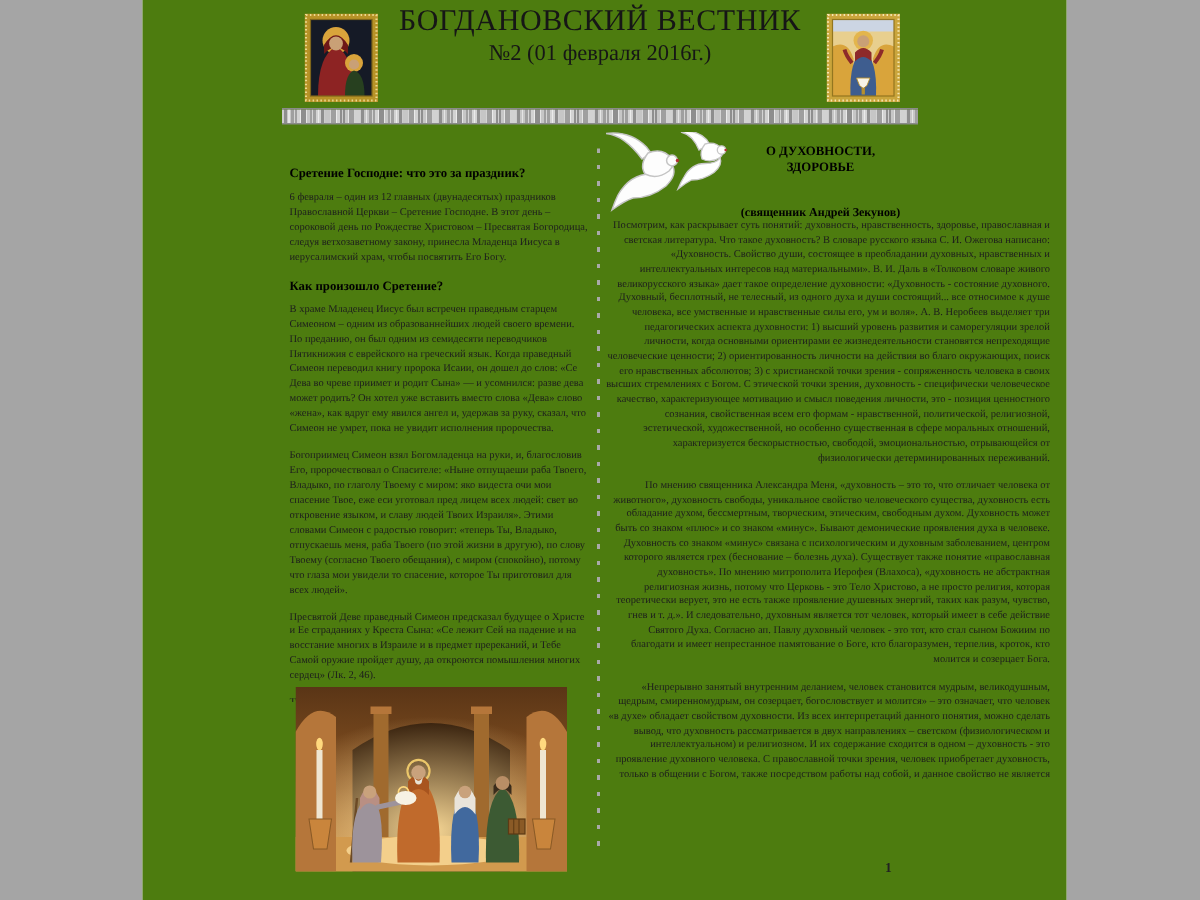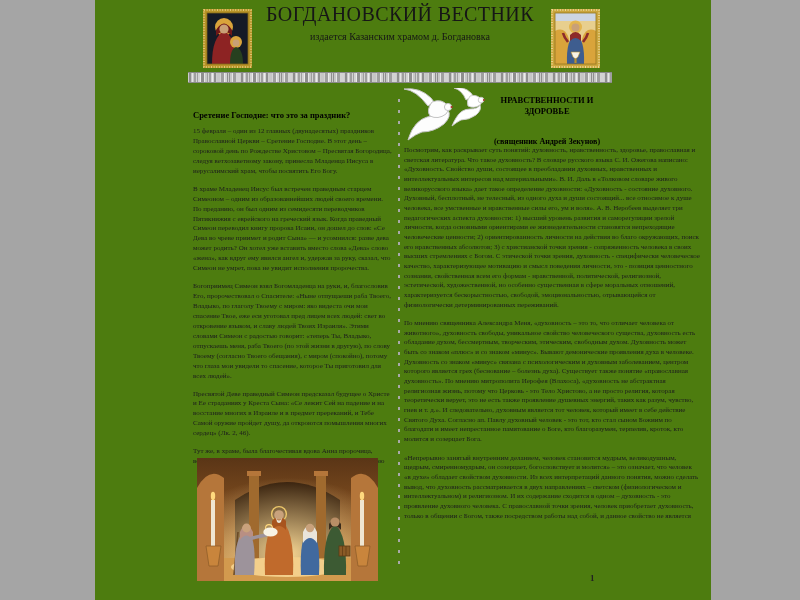--- a/index.html
+++ b/index.html
@@ -39,21 +39,21 @@
   .col-divider { position:absolute; left:303px; top:99px; width:2px; height:472px;
     background: repeating-linear-gradient(180deg, #a9a9a9 0 3px, rgba(0,0,0,0) 3px 11px); }
 
   .col-right { position:absolute; left:309px; top:88px; width:296px; height:484px; overflow:hidden; }
   .right-head { position:relative; height:58px; }
   .doves { position:absolute; left:-6px; top:-2px; width:88px; height:60px; }
   .doves svg { display:block; width:100%; height:100%; }
   .right-title { position:absolute; left:53px; top:7px; width:180px; text-align:center;
     font-weight:bold; font-size:8.5px; line-height:1.35; color:#000; }
   .right-title .author { font-size:8px; margin-top:19px; }
-  .col-right p { font-size:7px; line-height:1.38; margin:0 0 9px; }
+  .col-right p { font-size:7px; line-height:1.38; margin:0 0 9px;text-align:right; }
 
   
   .painting { position:absolute; left:102px; top:458px; width:181px; height:123px; }
   .painting svg { display:block; width:100%; height:100%; }
 
   .page-number { position:absolute; left:495px; top:573px; font-size:9px; font-weight:bold; color:#222; }
 </style>
 </head>
 <body>
 
@@ -74,21 +74,21 @@
         <circle cx="21" cy="20" r="4.6" fill="#c9a076"></circle>
         <circle cx="33" cy="33" r="6" fill="#d9a43b"></circle>
         <path d="M27 55 Q27 40 33 38 Q40 40 40 55 Z" fill="#27401f"></path>
         <circle cx="33" cy="34" r="3.4" fill="#c9a076"></circle>
         <rect x="4" y="4" width="41" height="51" fill="none" stroke="#7e651a" stroke-width=".8"></rect>
       </svg>
     </div>
 
     <div class="masthead">
       <div class="title">БОГДАНОВСКИЙ ВЕСТНИК</div>
-      <div class="publisher">издается Казанским храмом д. Богдановка</div>
+      <div class="issue">№2 (01 февраля 2016г.)</div>
     </div>
 
     <div class="icon-frame icon-right">
       <svg viewBox="0 0 49 59" xmlns="http://www.w3.org/2000/svg">
         <rect width="49" height="59" fill="#caa53c"></rect>
         <rect x="1" y="1" width="47" height="57" fill="none" stroke="#f4e7b2" stroke-width="1.4" stroke-dasharray="1 1.6"></rect>
         <rect x="4" y="4" width="41" height="51" fill="#e8cf8e"></rect>
         <rect x="4" y="4" width="41" height="8" fill="#ccd5e3"></rect>
         <path d="M4 55 L4 22 Q14 17 18 30 L18 55 Z" fill="#d9a43b"></path>
         <path d="M45 55 L45 22 Q35 17 31 30 L31 55 Z" fill="#d9a43b"></path>
@@ -101,21 +101,22 @@
         <path d="M20 43 L29 43 L27 48 L24.5 50 L22 48 Z" fill="#f7f3e8" stroke="#b78f2e" stroke-width=".6"></path>
         <rect x="23.4" y="49.5" width="2.2" height="4.5" fill="#b78f2e"></rect>
         <rect x="4" y="4" width="41" height="51" fill="none" stroke="#93761f" stroke-width=".8"></rect>
       </svg>
     </div>
 
     <div class="ornament"></div>
 
     <div class="col-left">
       <h3 class="first">Сретение Господне: что это за праздник?</h3>
-      <p>15 февраля – один из 12 главных (двунадесятых) праздников Православной Церкви – Сретение Господне. В этот день – сороковой день по Рождестве Христовом – Пресвятая Богородица, следуя ветхозаветному закону, принесла Младенца Иисуса в иерусалимский храм, чтобы посвятить Его Богу.</p>
+      <p>6 февраля – один из 12 главных (двунадесятых) праздников Православной Церкви – Сретение Господне. В этот день – сороковой день по Рождестве Христовом – Пресвятая Богородица, следуя ветхозаветному закону, принесла Младенца Иисуса в иерусалимский храм, чтобы посвятить Его Богу.</p>
+      <h3>Как произошло Сретение?</h3>
       <p>В храме Младенец Иисус был встречен праведным старцем Симеоном – одним из образованнейших людей своего времени. По преданию, он был одним из семидесяти переводчиков Пятикнижия с еврейского на греческий язык. Когда праведный Симеон переводил книгу пророка Исаии, он дошел до слов: «Се Дева во чреве приимет и родит Сына» — и усомнился: разве дева может родить? Он хотел уже вставить вместо слова «Дева» слово «жена», как вдруг ему явился ангел и, удержав за руку, сказал, что Симеон не умрет, пока не увидит исполнения пророчества.</p>
       <p>Богоприимец Симеон взял Богомладенца на руки, и, благословив Его, пророчествовал о Спасителе: «Ныне отпущаеши раба Твоего, Владыко, по глаголу Твоему с миром: яко видеста очи мои спасение Твое, еже еси уготовал пред лицем всех людей: свет во откровение языком, и славу людей Твоих Израиля». Этими словами Симеон с радостью говорит: «теперь Ты, Владыко, отпускаешь меня, раба Твоего (по этой жизни в другую), по слову Твоему (согласно Твоего обещания), с миром (спокойно), потому что глаза мои увидели то спасение, которое Ты приготовил для всех людей».</p>
       <p>Пресвятой Деве праведный Симеон предсказал будущее о Христе и Ее страданиях у Креста Сына: «Се лежит Сей на падение и на восстание многих в Израиле и в предмет пререканий, и Тебе Самой оружие пройдет душу, да откроются помышления многих сердец» (Лк. 2, 46).</p>
       <p>Тут же, в храме, была благочестивая вдова Анна пророчица, восьмидесяти четырех лет, служившая Богу постом и молитвою день и ночь. И она узнала Спасителя и славила Господа, и говорила о Нем всем в Иерусалиме.</p>
 
     </div>
 
     <div class="painting">
       <svg viewBox="0 0 181 123" xmlns="http://www.w3.org/2000/svg">
         <defs>
@@ -186,21 +187,21 @@
             <g stroke="#c9c9c9" stroke-width=".9" fill="#ffffff">
               <path d="M68 14 Q64 4 56 2 Q66 0 73 7 L75 10 Z"></path>
               <path d="M58 32 Q63 23 72 23 Q80 23 82 19 Q84 24 78 29 Q71 34 63 34 Q59 36 54 40 Q56 35 58 32 Z"></path>
               <path d="M72 10 Q79 8 83 13 Q85 16 82 19 Q76 23 70 20 Q68 15 72 10 Z"></path>
               <circle cx="83" cy="14" r="2.8"></circle>
             </g>
             <circle cx="85.8" cy="14" r=".9" fill="#b03030"></circle>
           </svg>
         </div>
         <div class="right-title">
-          <div>НРАВСТВЕННОСТИ И</div>
+          <div>О ДУХОВНОСТИ,</div>
           <div>ЗДОРОВЬЕ</div>
           <div class="author">(священник Андрей Зекунов)</div>
         </div>
       </div>
       <p>Посмотрим, как раскрывает суть понятий: духовность, нравственность, здоровье, православная и светская литература. Что такое духовность? В словаре русского языка С. И. Ожегова написано: «Духовность. Свойство души, состоящее в преобладании духовных, нравственных и интеллектуальных интересов над материальными». В. И. Даль в «Толковом словаре живого великорусского языка» дает такое определение духовности: «Духовность - состояние духовного. Духовный, бесплотный, не телесный, из одного духа и души состоящий... все относимое к душе человека, все умственные и нравственные силы его, ум и воля». А. В. Неробеев выделяет три педагогических аспекта духовности: 1) высший уровень развития и саморегуляции зрелой личности, когда основными ориентирами ее жизнедеятельности становятся непреходящие человеческие ценности; 2) ориентированность личности на действия во благо окружающих, поиск его нравственных абсолютов; 3) с христианской точки зрения - сопряженность человека в своих высших стремлениях с Богом. С этической точки зрения, духовность - специфически человеческое качество, характеризующее мотивацию и смысл поведения личности, это - позиция ценностного сознания, свойственная всем его формам - нравственной, политической, религиозной, эстетической, художественной, но особенно существенная в сфере моральных отношений, характеризуется бескорыстностью, свободой, эмоциональностью, отрывающейся от физиологически детерминированных переживаний.</p>
       <p>По мнению священника Александра Меня, «духовность – это то, что отличает человека от животного», духовность свободы, уникальное свойство человеческого существа, духовность есть обладание духом, бессмертным, творческим, этическим, свободным духом. Духовность может быть со знаком «плюс» и со знаком «минус». Бывают демонические проявления духа в человеке. Духовность со знаком «минус» связана с психологическим и духовным заболеванием, центром которого является грех (беснование – болезнь духа). Существует также понятие «православная духовность». По мнению митрополита Иерофея (Влахоса), «духовность не абстрактная религиозная жизнь, потому что Церковь - это Тело Христово, а не просто религия, которая теоретически верует, это не есть также проявление душевных энергий, таких как разум, чувство, гнев и т. д.». И следовательно, духовным является тот человек, который имеет в себе действие Святого Духа. Согласно ап. Павлу духовный человек - это тот, кто стал сыном Божиим по благодати и имеет непрестанное памятование о Боге, кто благоразумен, терпелив, кроток, кто молится и созерцает Бога.</p>
       <p>«Непрерывно занятый внутренним деланием, человек становится мудрым, великодушным, щедрым, смиренномудрым, он созерцает, богословствует и молится» – это означает, что человек «в духе» обладает свойством духовности. Из всех интерпретаций данного понятия, можно сделать вывод, что духовность рассматривается в двух направлениях – светском (физиологическом и интеллектуальном) и религиозном. И их содержание сходится в одном – духовность - это проявление духовного человека. С православной точки зрения, человек приобретает духовность, только в общении с Богом, также посредством работы над собой, и данное свойство не является</p>
     </div>
 
     <div class="page-number">1</div>

